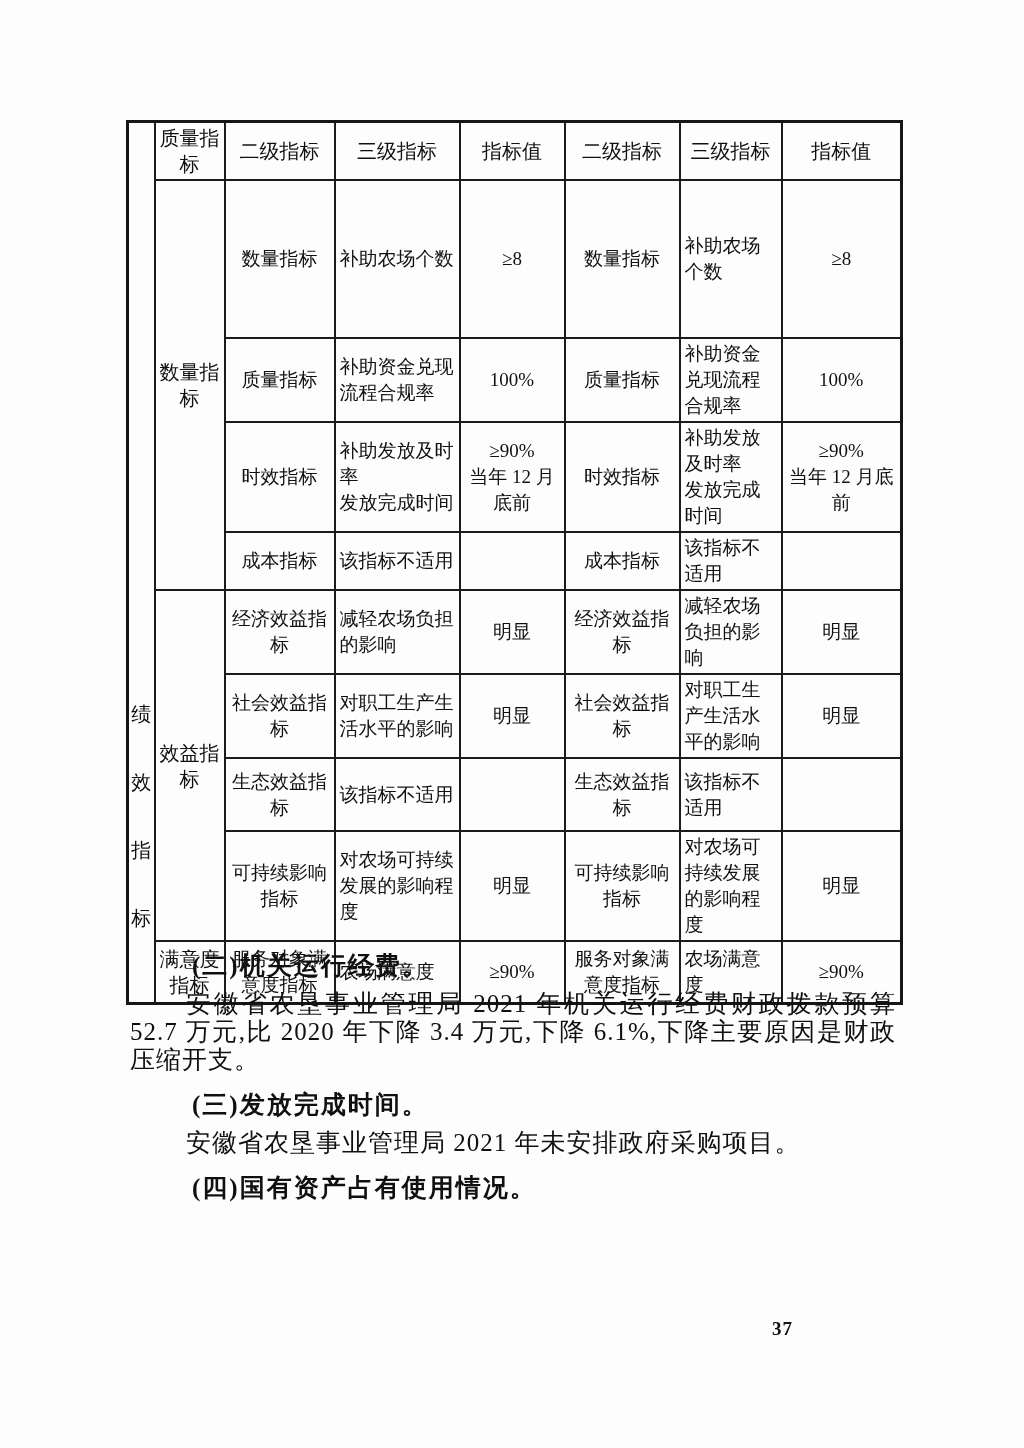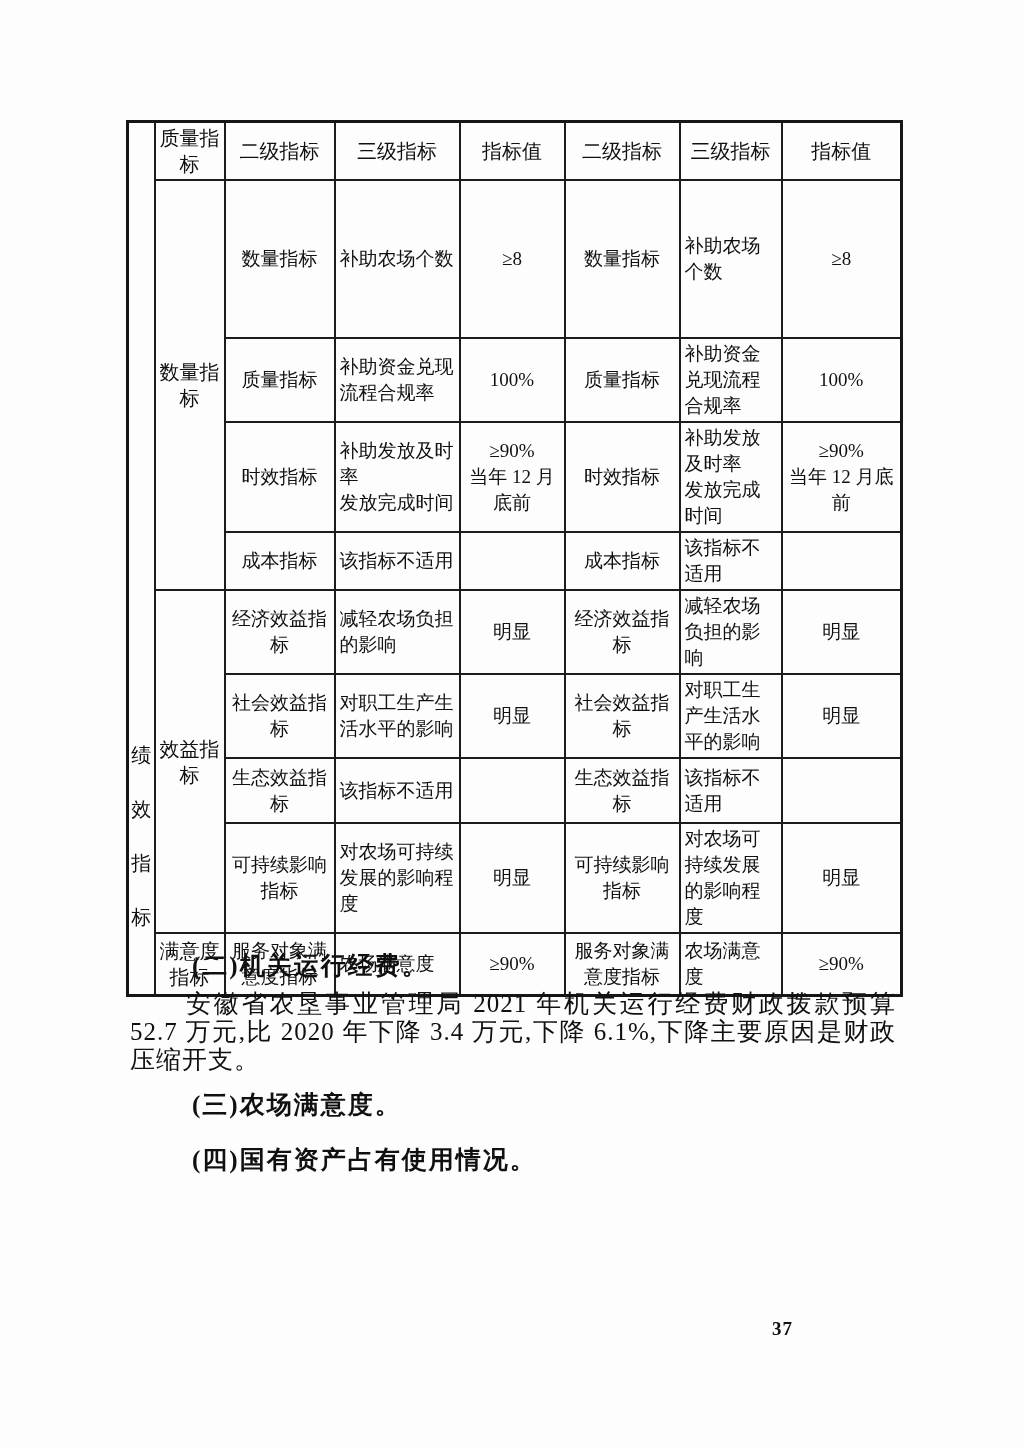--- a/index.html
+++ b/index.html
@@ -19,21 +19,21 @@
   }
   .perf td {
     border:2px solid #1c1c1c;
     font-size:19px; line-height:26px;
     text-align:center; vertical-align:middle;
     padding:2px 3px;
     overflow:hidden;
   }
   .perf td.hdr { font-size:20px; }
   .perf td.cat {
-    font-size:20px; line-height:54px;
+    font-size:20px; line-height:68px;
     vertical-align:bottom;
     padding:0 1px 50px 1px;
     word-break:break-all;
   }
   .perf td.grp { font-size:20px; }
   .perf td.l3 {
     text-align:left;
     white-space:pre-line;
     padding-left:4px; padding-right:2px;
   }
@@ -134,21 +134,21 @@
       <td class="val">明显</td>
     </tr>
     <tr style="height:77px">
       <td>社会效益指标</td>
       <td class="l3">对职工生产生活水平的影响</td>
       <td class="val">明显</td>
       <td>社会效益指标</td>
       <td class="l3">对职工生产生活水平的影响</td>
       <td class="val">明显</td>
     </tr>
-    <tr style="height:65px">
+    <tr style="height:73px">
       <td>生态效益指标</td>
       <td class="l3">该指标不适用</td>
       <td class="val"></td>
       <td>生态效益指标</td>
       <td class="l3">该指标不适用</td>
       <td class="val"></td>
     </tr>
     <tr style="height:80px">
       <td>可持续影响指标</td>
       <td class="l3">对农场可持续发展的影响程度</td>
@@ -168,21 +168,22 @@
     </tr>
   </tbody>
     </table>
 
   <div class="content">
     <div class="section">
       <p class="heading">(二)机关运行经费。</p>
       <p class="para">安徽省农垦事业管理局 2021 年机关运行经费财政拨款预算 52.7 万元,比 2020 年下降 3.4 万元,下降 6.1%,下降主要原因是财政压缩开支。</p>
     </div>
     <div class="section">
-      <p class="heading">(三)农场满意度。</p>
+      <p class="heading">(三)发放完成时间。</p>
+      <p class="para">安徽省农垦事业管理局 2021 年未安排政府采购项目。</p>
     </div>
     <div class="section">
       <p class="heading">(四)国有资产占有使用情况。</p>
     </div>
   </div>
 
   <div class="pageno">37</div>
 
 </div>
 

